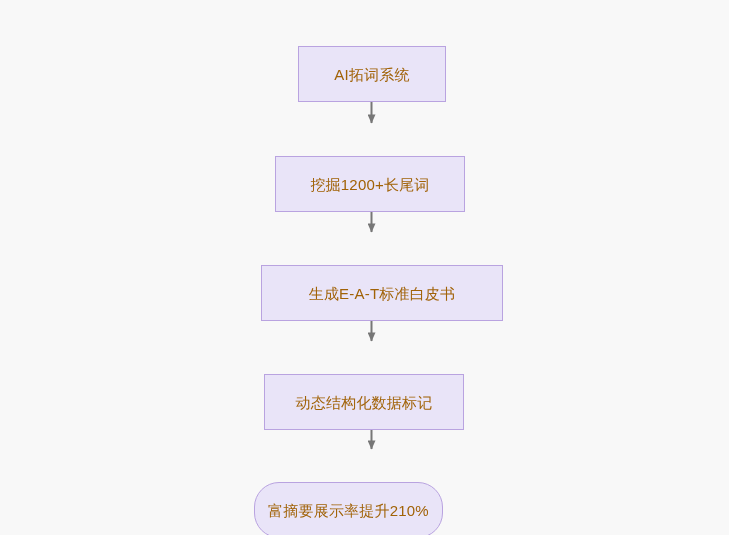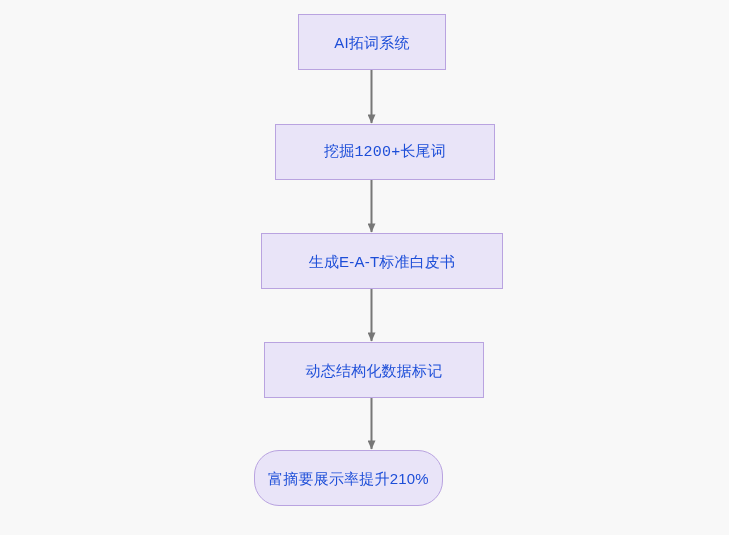--- a/index.html
+++ b/index.html
@@ -20,35 +20,36 @@
   }
   .node {
     position: absolute;
     box-sizing: border-box;
     height: 56px;
     background: #e9e4f8;
     border: 1.7px solid #b9a3e0;
     display: flex;
     align-items: center;
     justify-content: center;
-    color: #1d4ed8;
+    color: #a16207;
     font-size: 15px;
     line-height: 1;
     letter-spacing: 0.2px;
     white-space: nowrap;
     z-index: 2;
+    margin-top: 32px;
   }
   .node-label {
     display: block;
   }
   
   .node-1 { left: 298px; top: 14px;  width: 148px; }
-  .node-2 { left: 275px; top: 124px; width: 220px; font-family: Liberation Mono, monospace; }
+  .node-2 { left: 275px; top: 124px; width: 190px; }
   .node-3 { left: 261px; top: 233px; width: 242px; }
-  .node-4 { left: 264px; top: 342px; width: 220px; justify-content: center; }
+  .node-4 { left: 264px; top: 342px; width: 200px; justify-content: center; }
   .node-5 { left: 254px; top: 450px; width: 189px; border-radius: 25px; }
 
   .edge-layer {
     position: absolute;
     left: 0;
     top: 0;
     width: 729px;
     height: 535px;
     z-index: 1;
   }

